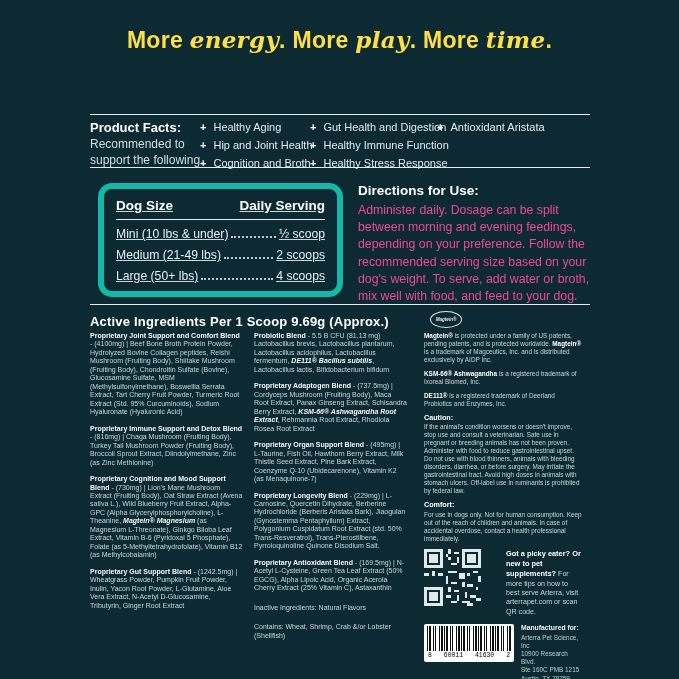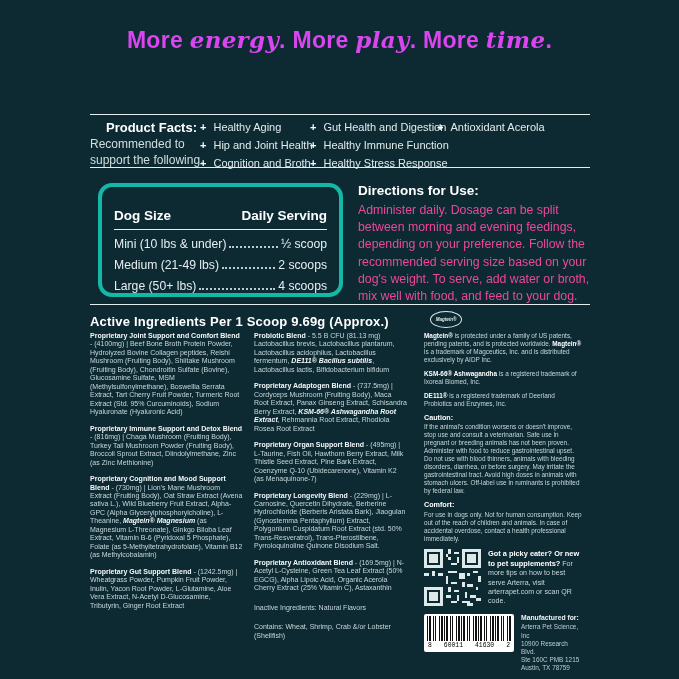--- a/index.html
+++ b/index.html
@@ -1,36 +1,36 @@
 <!DOCTYPE html>
 <html><head>
 <meta charset="utf-8">
 <style>
   html,body{margin:0;padding:0;background:#0d2a33;}
   .label{position:relative;width:679px;height:679px;background:#0d2a33;
          font-family:"Liberation Sans",sans-serif;color:#c9d9db;overflow:hidden;}
 
   
-  .headline{position:absolute;top:26px;left:0;width:100%;text-align:center;color:#d946ef;
+  .headline{position:absolute;top:26px;left:0;width:100%;text-align:center;color:#fde047;
             font-size:23px;font-weight:600;letter-spacing:.3px;}
   .headline .he{font-family:"DejaVu Serif",serif;font-style:italic;font-weight:700;}
 
   
   .rule{position:absolute;left:90px;width:500px;height:0;border-top:1.6px solid #e3ecee;}
   .r1{top:114px}.r2{top:167px}.r3{top:304px}
 
   
-  .pf-title{position:absolute;left:106px;top:120px;font-size:13px;font-weight:700;color:#fff;}
+  .pf-title{position:absolute;left:90px;top:120px;font-size:13px;font-weight:700;color:#fff;}
   .pf-sub{position:absolute;left:90px;top:137px;width:132px;font-size:12px;line-height:1.32;color:#d2dfe1;}
   .ben{position:absolute;font-size:11px;color:#e2ebec;white-space:nowrap;}
   .ben .plus{font-weight:700;color:#fff;margin-right:7px;}
 
   
-  .box{position:absolute;left:98px;top:183px;width:245px;height:114px;border:4px solid #14b8a6;
-       border-radius:14px;padding:21px 12px 8px;box-sizing:border-box;}
+  .box{position:absolute;left:98px;top:183px;width:245px;height:114px;border:6px solid #14b8a6;
+       border-radius:14px;padding:9px 12px 8px;box-sizing:border-box;text-decoration:underline;}
   .box-head{display:flex;justify-content:space-between;font-weight:700;color:#fff;font-size:13.5px;
             padding-bottom:6px;border-bottom:1.6px solid #e3ecee;}
   .trow{display:flex;align-items:baseline;font-size:12.2px;color:#e6eef0;margin-top:7px;}
   .leader{flex:1;border-bottom:2px dotted #b9cdd1;margin:0 3px 3px;}
   .trow .sv{white-space:nowrap;}
 
   
   .dir-title{position:absolute;left:358px;top:183px;font-size:13.5px;font-weight:700;color:#fff;}
   .dir-body{position:absolute;left:358px;top:202px;width:238px;font-size:12.3px;line-height:1.4;color:#ec4899;}
 
@@ -43,21 +43,21 @@
   .blend .bi{font-style:italic;font-weight:700;color:#f4f8f9;}
   .note{margin:11px 0 0;}
 
   
   .c3{position:absolute;left:424px;top:311px;width:158px;font-size:6.4px;line-height:1.24;color:#c7d7da;}
   .badge{width:30px;height:15px;border:1.2px solid #dfe9ea;border-radius:50%;display:flex;align-items:center;
          justify-content:center;font-size:4.6px;color:#dfe9ea;margin:0 0 4px 6px;font-style:italic;font-weight:700;}
   .lp{margin:0 0 6px;}
   .lp b{color:#fff;}
   .c3h{font-weight:700;color:#fff;font-size:7.2px;margin:3px 0 1px;}
-  .promo{display:flex;gap:7px;margin-top:5px;align-items:flex-start;}
+  .promo{display:flex;gap:25px;margin-top:5px;align-items:flex-start;}
   .qr{width:57px;height:57px;flex:none;}
   .promo-text{font-size:7.1px;line-height:1.32;width:96px;color:#c7d7da;}
   .promo-text b{color:#fff;font-size:7.4px;}
 
   .bottom{display:flex;gap:7px;margin-top:7px;align-items:flex-start;}
   .barcode{width:90px;height:38px;background:#fff;border-radius:2px;padding:2px 3px 1px;box-sizing:border-box;flex:none;}
   .bars{height:25px;background:repeating-linear-gradient(90deg,
         #101010 0 1px,#fff 1px 2px,#101010 2px 4px,#fff 4px 6px,#101010 6px 7px,#fff 7px 8px,
         #101010 8px 9px,#fff 9px 12px,#101010 12px 13px,#fff 13px 14px,#101010 14px 16px,#fff 16px 17px);}
   .bdigits{display:flex;justify-content:space-between;font-size:6.4px;color:#000;
@@ -78,21 +78,21 @@
 
   <div class="pf-title">Product Facts:</div>
   <div class="pf-sub">Recommended to support the following.</div>
 
   <div class="ben" style="left:200px;top:121px"><span class="plus">+</span><span>Healthy Aging</span></div>
   <div class="ben" style="left:200px;top:139px"><span class="plus">+</span><span>Hip and Joint Health</span></div>
   <div class="ben" style="left:200px;top:157px"><span class="plus">+</span><span>Cognition and Broth</span></div>
   <div class="ben" style="left:310px;top:121px"><span class="plus">+</span><span>Gut Health and Digestion</span></div>
   <div class="ben" style="left:310px;top:139px"><span class="plus">+</span><span>Healthy Immune Function</span></div>
   <div class="ben" style="left:310px;top:157px"><span class="plus">+</span><span>Healthy Stress Response</span></div>
-  <div class="ben" style="left:437px;top:121px"><span class="plus">+</span><span>Antioxidant Acerola</span></div>
+  <div class="ben" style="left:437px;top:121px"><span class="plus">+</span><span>Antioxidant Aristata</span></div>
 
   <div class="rule r2"></div>
 
   <div class="box">
     <div class="box-head">
       <span>Dog Size</span>
       <span>Daily Serving</span>
     </div>
     <div class="trow">
         <span>Mini (10 lbs &amp; under)</span>

